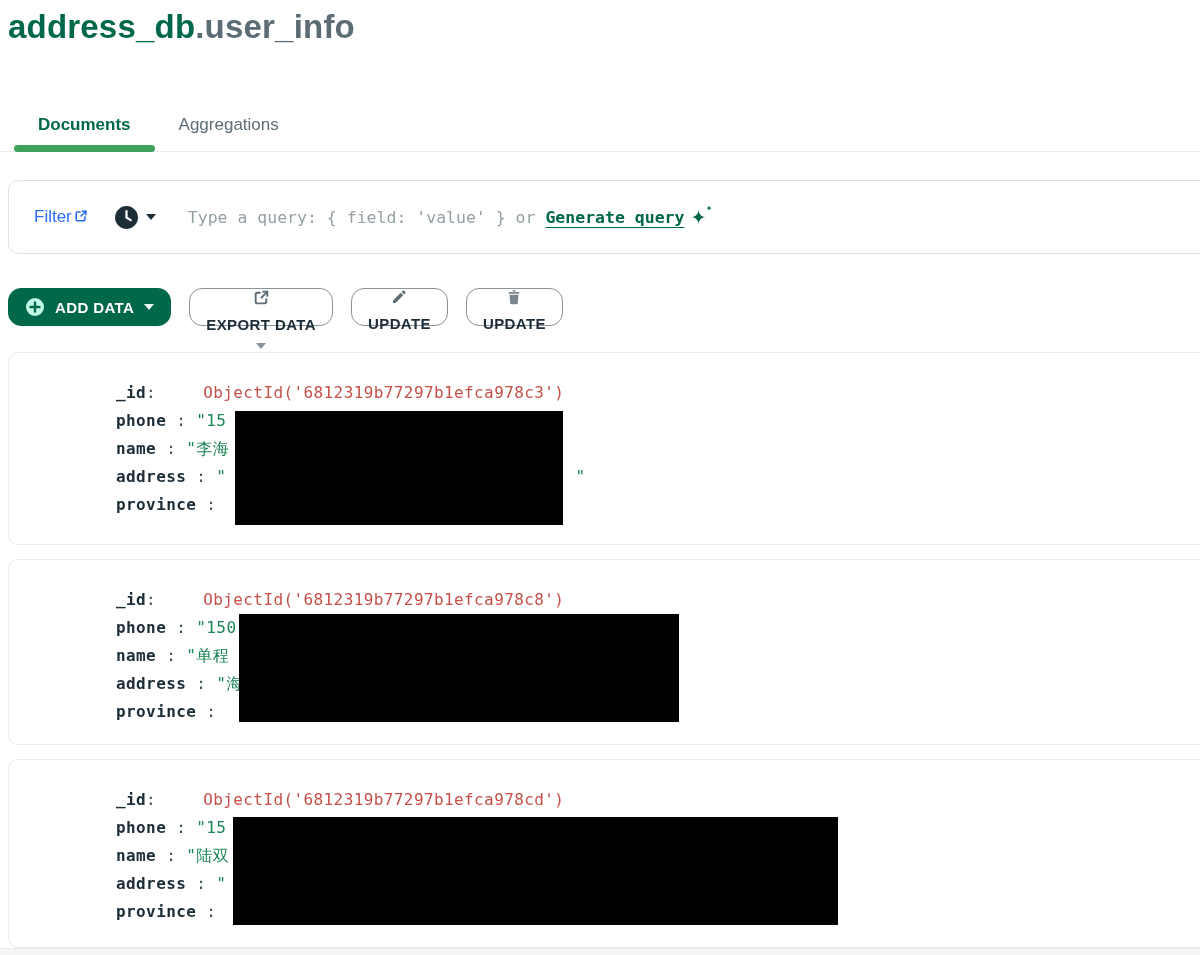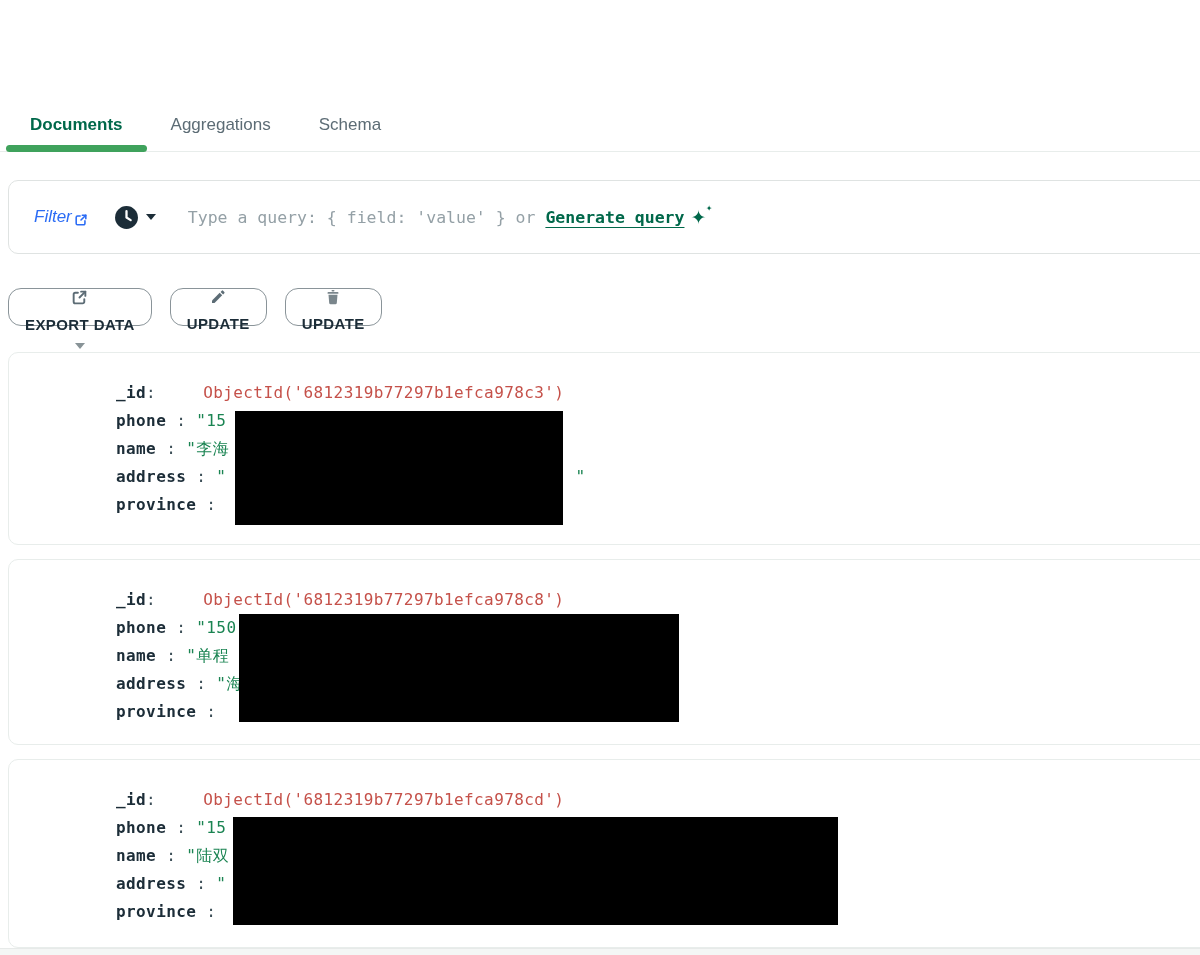--- a/index.html
+++ b/index.html
@@ -13,28 +13,28 @@
   html,body{width:1200px; height:955px; overflow:hidden; background:#fff;}
   body{font-family:"Liberation Sans", sans-serif; position:relative;}
   .page{position:relative; width:1200px; height:955px; overflow:hidden;}
 
   
   .title{position:absolute; left:8px; top:8px; font-size:33px; font-weight:700; letter-spacing:.2px; white-space:nowrap;}
   .title .db{color:var(--title-green);}
   .title .coll{color:var(--title-gray);}
 
   
-  .tab-bar{position:absolute; left:0; right:0; top:98px; height:54px; border-bottom:1px solid var(--card-border); display:flex; align-items:center; padding-left:6px;}
+  .tab-bar{position:absolute; left:0; right:0; top:98px; height:54px; border-bottom:1px solid var(--card-border); display:flex; align-items:center; padding-left:14px;}
   .tab{position:relative; height:100%; display:flex; align-items:center; padding:0 24px; font-size:17px; color:var(--tab-inactive); cursor:pointer; white-space:nowrap;}
   .tab.active{color:var(--tab-active); font-weight:700;}
   .tab.active .tab-underline{position:absolute; left:0; right:0; bottom:-1px; height:7px; border-radius:4px; background:var(--tab-underline);}
 
   
   .filter-bar{position:absolute; left:8px; top:180px; width:1212px; height:74px; border:1px solid #DFE3E2; border-radius:10px; background:#fff; display:flex; align-items:center; padding-left:25px;}
-  .filter-link{display:inline-flex; align-items:flex-end; gap:2px; color:var(--link-blue); font-size:17px; cursor:pointer;font-style:italic;}
+  .filter-link{display:inline-flex; align-items:center; gap:2px; color:var(--link-blue); font-size:17px; cursor:pointer;}
   .filter-link svg{margin-top:-2px;}
   .history-btn{display:inline-flex; align-items:center; gap:7px; margin-left:26px; cursor:pointer;}
   .query-input{margin-left:32px; font-family:"DejaVu Sans Mono", monospace; font-size:16.5px; color:var(--placeholder-gray); white-space:pre; display:inline-flex; align-items:center; cursor:text;}
   .genquery{font-weight:700; color:var(--accent-green); text-decoration:underline; text-underline-offset:4px; cursor:pointer;}
   .sparkle{color:var(--accent-green); font-size:19px; margin-left:6px; position:relative; font-family:"DejaVu Sans", sans-serif;}
   .sparkle i{position:absolute; font-style:normal; font-size:8px; right:-6px; top:-2px;}
 
   
   .actions{position:absolute; left:8px; top:288px; display:flex; gap:18px;}
   .btn{height:38px; display:inline-flex; align-items:center; border-radius:13px; font-size:15px; font-weight:700; letter-spacing:.4px; cursor:pointer; white-space:nowrap;}
@@ -60,31 +60,29 @@
   .gap{display:inline-block; height:1px;}
   .redaction{position:absolute; background:var(--redaction-black);}
 
   .bottom-strip{position:absolute; left:0; top:948px; width:1200px; height:7px; background:#F4F6F5; border-top:1px solid #E7EAE9;}
 </style>
 </head>
 <body>
 
 <div class="page">
 
+  <h1 class="title"><span class="db">address_db</span><span class="coll">.user_info</span></h1>
 
   <div class="tab-bar">
     <div class="tab active">
       <span>Documents</span>
       <span class="tab-underline"></span>
     </div>
     <div class="tab">
         <span>Aggregations</span>
-      </div>
-    <div class="tab">
-        <span>Schema</span>
       </div>
   </div>
 
   <div class="filter-bar">
     <span class="filter-link">
       <span>Filter</span>
       <svg width="14" height="14" viewBox="0 0 16 16" fill="none" stroke="#2B6CF5" stroke-width="1.8" stroke-linecap="round" stroke-linejoin="round">
         <path d="M7 3.5 H4 A1.5 1.5 0 0 0 2.5 5 V12 A1.5 1.5 0 0 0 4 13.5 H11 A1.5 1.5 0 0 0 12.5 12 V9"></path>
         <path d="M9.5 2.5 H13.5 V6.5"></path>
         <path d="M13.5 2.5 L8 8"></path>
@@ -94,20 +92,30 @@
       <svg width="25" height="25" viewBox="0 0 24 24">
         <circle cx="12" cy="12" r="11" fill="#1C2D38"></circle>
         <path d="M12 6 V12 L16 14.5" stroke="#fff" stroke-width="2.2" fill="none" stroke-linecap="round" stroke-linejoin="round"></path>
       </svg>
       <span class="caret dark"></span>
     </span>
     <span class="query-input"><span>Type a query: { field: 'value' } or </span><span class="genquery">Generate query</span><span class="sparkle">✦<i>✦</i></span></span>
   </div>
 
   <div class="actions">
+    <div class="btn btn-primary">
+      <span class="icon">
+        <svg width="20" height="20" viewBox="0 0 20 20">
+          <circle cx="10" cy="10" r="9" fill="#C0FAE6"></circle>
+          <path d="M10 5.5 V14.5 M5.5 10 H14.5" stroke="#00684A" stroke-width="2.4" stroke-linecap="round"></path>
+        </svg>
+      </span>
+      <span>ADD DATA</span>
+      <span class="caret white"></span>
+    </div>
     <div class="btn btn-secondary">
       <span class="icon">
         <svg width="17" height="17" viewBox="0 0 16 16" fill="none" stroke="#5C6C75" stroke-width="1.8" stroke-linecap="round" stroke-linejoin="round">
           <path d="M6.5 3.5 H4 A1.5 1.5 0 0 0 2.5 5 V12 A1.5 1.5 0 0 0 4 13.5 H11 A1.5 1.5 0 0 0 12.5 12 V9.5"></path>
           <path d="M9.5 2.5 H13.5 V6.5"></path>
           <path d="M13.5 2.5 L8 8"></path>
         </svg>
       </span>
       <span>EXPORT DATA</span>
       <span class="caret gray"></span>

